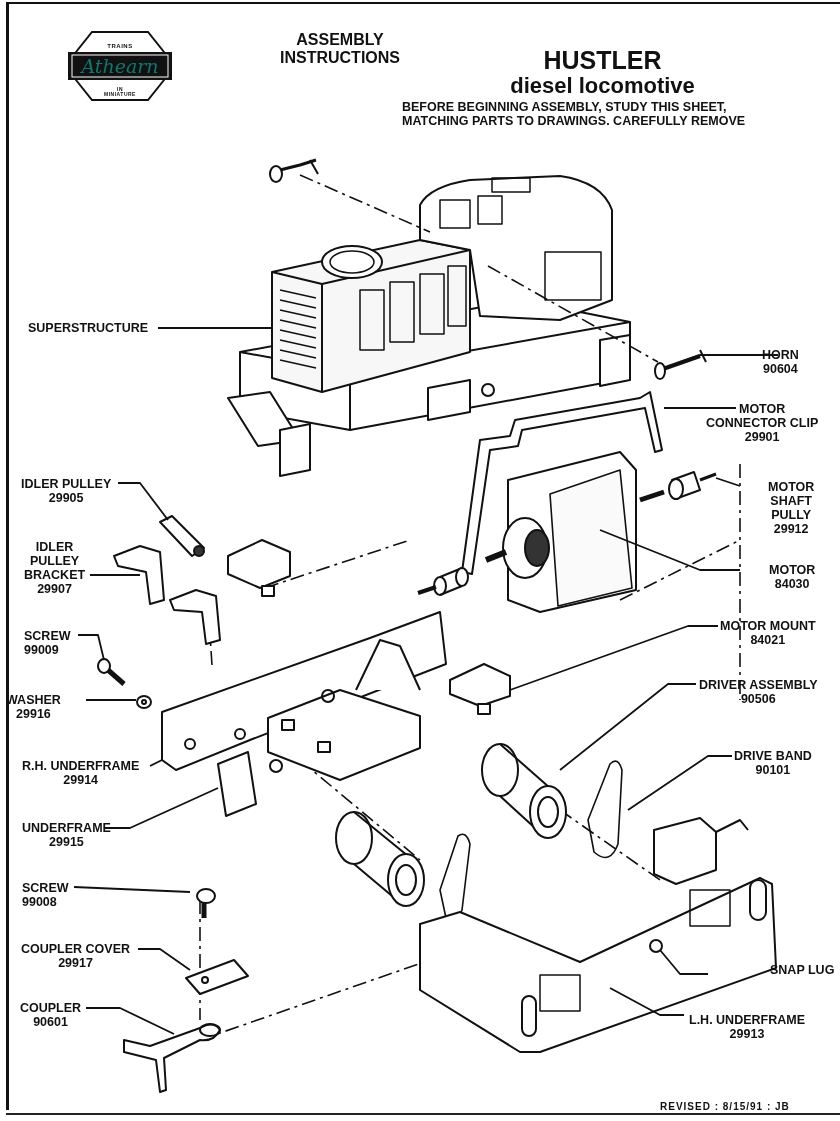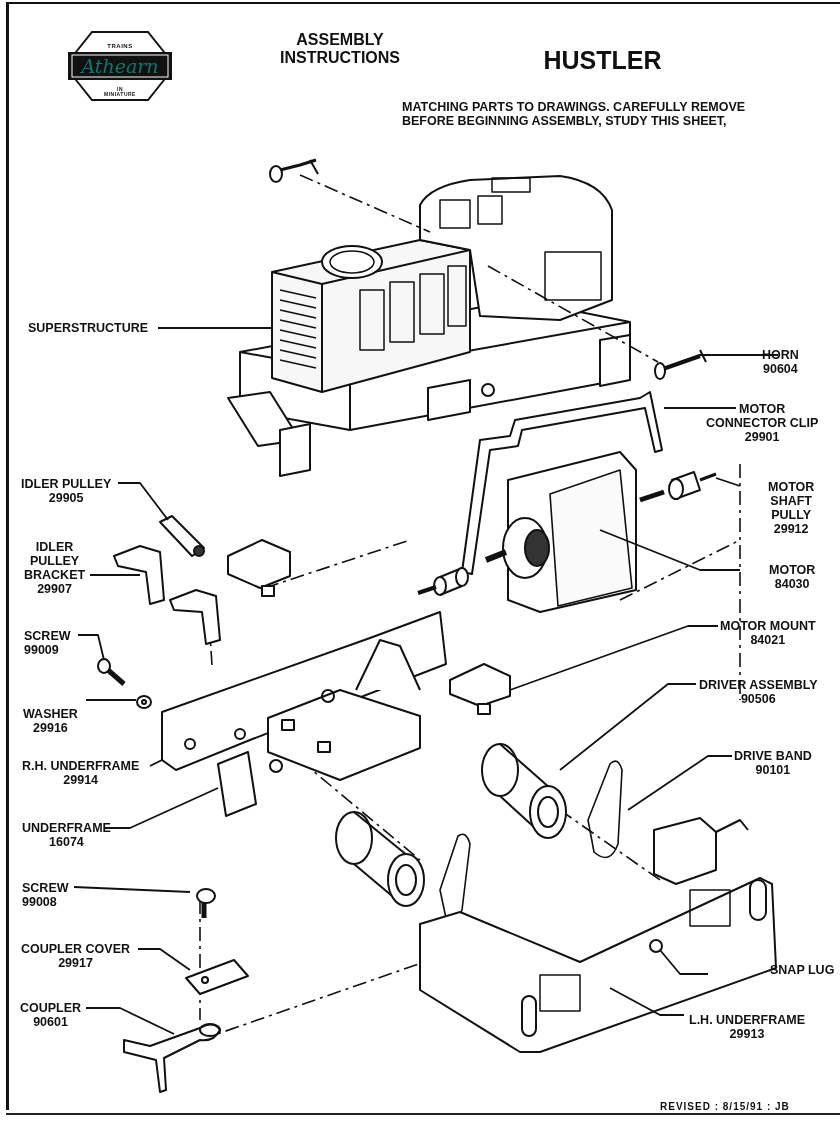--- a/index.html
+++ b/index.html
@@ -54,25 +54,26 @@
   </div>
 </div>
 
 <div class="hdr-assembly">
   <div>ASSEMBLY</div>
   <div>INSTRUCTIONS</div>
 </div>
 
 <div class="hdr-title">
   <span class="t1">HUSTLER</span>
+  <span class="t2">diesel locomotive</span>
 </div>
 
 <div class="intro">
+  <div>BEFORE BEGINNING ASSEMBLY, STUDY THIS SHEET,</div>
   <div>MATCHING PARTS TO DRAWINGS. CAREFULLY REMOVE</div>
-  <div>BEFORE BEGINNING ASSEMBLY, STUDY THIS SHEET,</div>
 </div>
 
 <svg class="drawing" viewBox="0 0 840 1121" fill="none" stroke="#111" stroke-width="2" stroke-linejoin="round">
 
   <g>
 
     <polygon points="240,352 520,300 630,322 630,378 350,430 240,410" fill="#fff"></polygon>
     <polyline points="240,352 350,372 630,322"></polyline>
     <polyline points="350,372 350,430"></polyline>
 
@@ -334,33 +335,33 @@
   <span>PULLEY</span>
   <span>BRACKET</span>
   <span>29907</span>
 </div>
 
 <div class="label" style="left:24px; top:629px; text-align:left;">
   <span>SCREW</span>
   <span>99009</span>
 </div>
 
-<div class="label" style="left:23px; top:693px;margin-top:14px;">
+<div class="label" style="left:6px; top:693px;">
   <span>WASHER</span>
   <span>29916</span>
 </div>
 
 <div class="label" style="left:22px; top:759px;">
   <span>R.H. UNDERFRAME</span>
   <span>29914</span>
 </div>
 
 <div class="label" style="left:22px; top:821px;">
   <span>UNDERFRAME</span>
-  <span>16074</span>
+  <span>29915</span>
 </div>
 
 <div class="label" style="left:22px; top:881px; text-align:left;">
   <span>SCREW</span>
   <span>99008</span>
 </div>
 
 <div class="label" style="left:21px; top:942px;">
   <span>COUPLER COVER</span>
   <span>29917</span>

